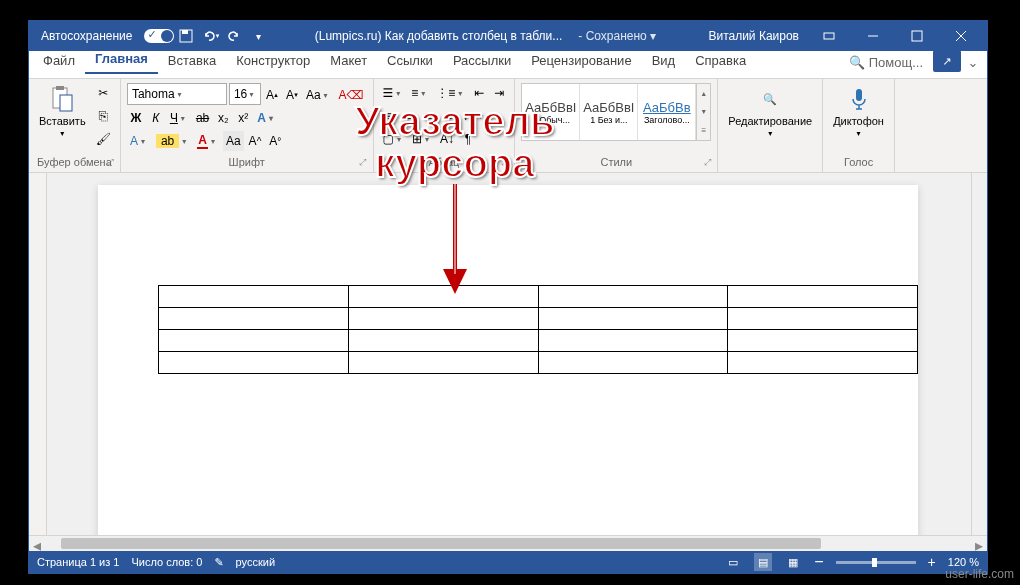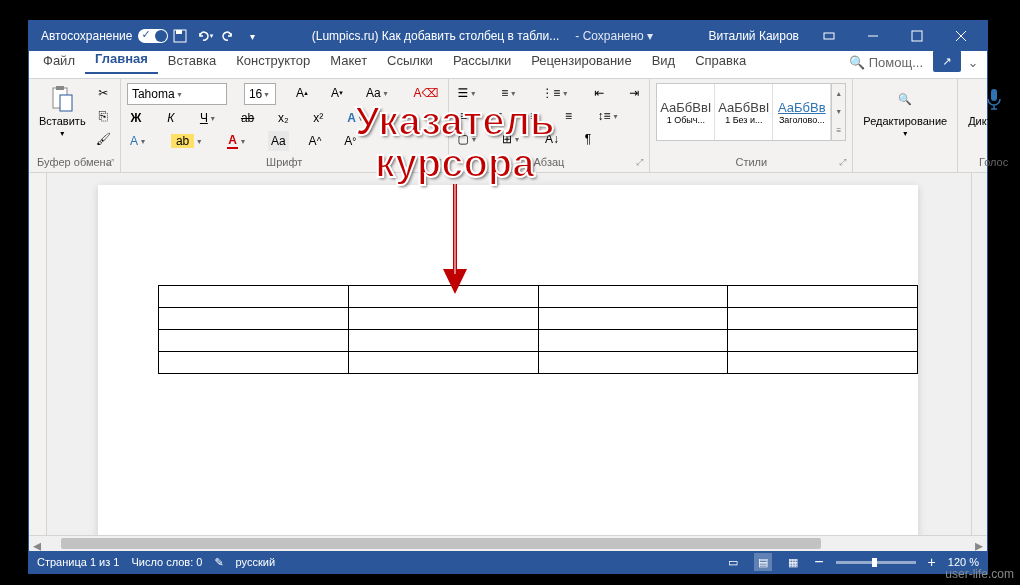--- a/index.html
+++ b/index.html
@@ -1,19 +1,19 @@
 <!DOCTYPE html>
 <html><head>
 <meta charset="utf-8">
 <style>
 * { margin: 0; padding: 0; box-sizing: border-box; font-family: 'Segoe UI', Tahoma, sans-serif; }
 body { background: #000; width: 1020px; height: 585px; position: relative; overflow: hidden; }
 .window { position: absolute; left: 28px; top: 20px; width: 960px; height: 554px; background: #fff; border: 1px solid #2b579a; display: flex; flex-direction: column; }
 .titlebar { height: 30px; background: #2b579a; color: #fff; display: flex; align-items: center; font-size: 12px; padding: 0 4px; }
-.titlebar .autosave { display: flex; align-items: center; gap: 6px; padding-left: 8px; }
+.titlebar .autosave { display: flex; align-items: center; gap: 12px; padding-left: 8px; }
 .toggle { width: 30px; height: 14px; background: #fff; border-radius: 8px; position: relative; }
 .toggle::after { content: ''; position: absolute; right: 1px; top: 1px; width: 12px; height: 12px; background: #2b579a; border-radius: 50%; }
 .toggle::before { content: '✓'; position: absolute; left: 3px; top: -1px; color: #2b579a; font-size: 11px; }
 .tb-icon { width: 20px; height: 20px; display: flex; align-items: center; justify-content: center; margin: 0 2px; cursor: pointer; }
 .titlebar .title { flex: 1; text-align: center; display: flex; justify-content: center; gap: 16px; }
 .titlebar .saved { color: rgba(255,255,255,0.85); }
 .titlebar .user { padding: 0 8px; }
 .win-controls { display: flex; }
 .win-btn { width: 44px; height: 30px; display: flex; align-items: center; justify-content: center; cursor: pointer; }
 .win-btn svg { fill: none; stroke: #fff; stroke-width: 1; }
@@ -25,21 +25,21 @@
 .ribbon-tabs .share { width: 28px; height: 22px; background: #2b579a; color: #fff; display: flex; align-items: center; justify-content: center; font-size: 11px; margin: 0 2px 2px; border-radius: 2px; }
 .ribbon-tabs .collapse { width: 20px; text-align: center; color: #666; cursor: pointer; padding-bottom: 4px; }
 .ribbon { height: 94px; background: #f3f2f1; border-bottom: 1px solid #d4d4d4; display: flex; font-size: 11px; position: relative; }
 .group { border-right: 1px solid #d4d4d4; padding: 2px 6px; display: flex; flex-direction: column; }
 .group-body { flex: 1; display: flex; gap: 3px; align-items: flex-start; padding-top: 2px; }
 .group-label { text-align: center; color: #666; font-size: 11px; padding-bottom: 2px; position: relative; }
 .group-label .dlg { position: absolute; right: 0; bottom: 2px; font-size: 9px; color: #888; }
 .big-btn { display: flex; flex-direction: column; align-items: center; gap: 2px; padding: 2px 4px; cursor: pointer; }
 .big-btn .ico { width: 28px; height: 28px; display: flex; align-items: center; justify-content: center; }
 .col { display: flex; flex-direction: column; gap: 3px; }
-.row { display: flex; gap: 17px; align-items: flex-start; }
+.row { display: flex; gap: 2px; align-items: flex-end; }
 .btn { min-width: 18px; height: 20px; display: flex; align-items: center; justify-content: center; cursor: pointer; border: 1px solid transparent; padding: 0 2px; font-size: 12px; }
 .sel { border: 1px solid #ababab; background: #fff; height: 22px; display: flex; align-items: center; padding: 0 4px; font-size: 12px; }
 .font-name { width: 100px; }
 .font-size { width: 32px; }
 .dd { width: 10px; text-align: center; color: #666; font-size: 8px; }
 .styles-gallery { display: flex; border: 1px solid #c8c8c8; background: #fff; height: 58px; }
 .style-item { width: 58px; border-right: 1px solid #e0e0e0; display: flex; flex-direction: column; align-items: center; justify-content: center; font-size: 9px; padding: 2px; }
 .style-item .preview { font-size: 13px; color: #444; }
 .style-item.blue .preview { color: #2e74b5; text-decoration: underline; }
 .styles-more { width: 14px; background: #f3f2f1; border-left: 1px solid #c8c8c8; display: flex; flex-direction: column; justify-content: space-around; font-size: 8px; color: #666; text-align: center; }

